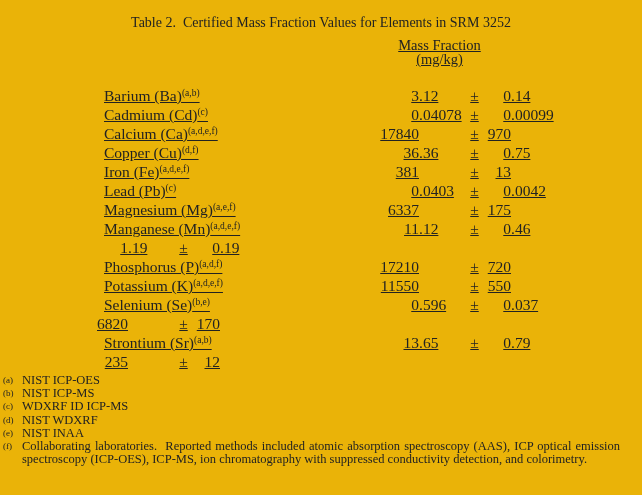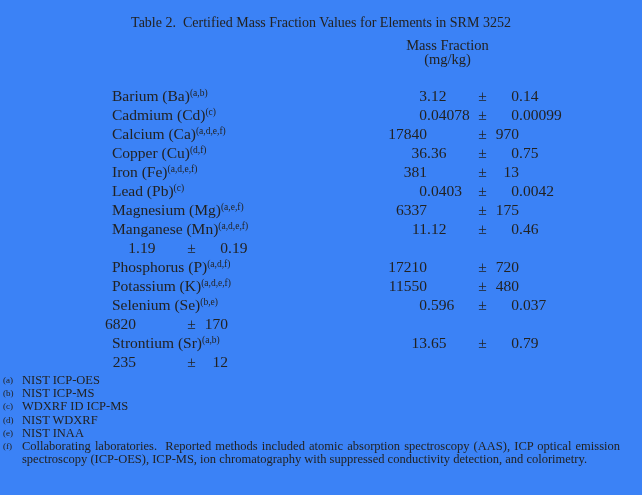--- a/index.html
+++ b/index.html
@@ -1,38 +1,39 @@
 <!DOCTYPE html>
 <html><head>
 <meta charset="utf-8">
 <style>
   html, body { margin: 0; padding: 0; }
   .page {
     position: relative;
     width: 642px;
     height: 495px;
-    background: #3b82f6;
+    background: #eab308;
     color: #222;
     font-family: "Liberation Serif", "DejaVu Serif", serif;
     overflow: hidden;
   }
   .table-title {
     position: absolute;
     top: 15px;
     left: 0;
     width: 100%;
     text-align: center;
     font-size: 14px;
     line-height: 16px;
     white-space: pre;
   }
   .mass-table {
     position: absolute;
-    left: 88px;
+    left: 80px;
     top: 38px;
+    text-decoration: underline;
   }
   .col-header {
     margin-left: 267px;
     width: 185px;
     text-align: center;
     font-size: 14.5px;
     line-height: 14px;
     margin-bottom: 20px;
   }
   .row {
@@ -176,21 +177,21 @@
     <span class="pm">±</span>
     <span class="uint">720</span>
     <span class="ufrac"></span>
   </div>
 
   <div class="row">
     <span class="cell-element"><span>Potassium (K)</span><span class="refs">(a,d,e,f)</span></span>
     <span class="vint">11550</span>
     <span class="vfrac"></span>
     <span class="pm">±</span>
-    <span class="uint">480</span>
+    <span class="uint">550</span>
     <span class="ufrac"></span>
   </div>
 
   <div class="row">
     <span class="cell-element"><span>Selenium (Se)</span><span class="refs">(b,e)</span></span>
     <span class="vint">0</span>
     <span class="vfrac">.596</span>
     <span class="pm">±</span>
     <span class="uint">0</span>
     <span class="ufrac">.037</span>

